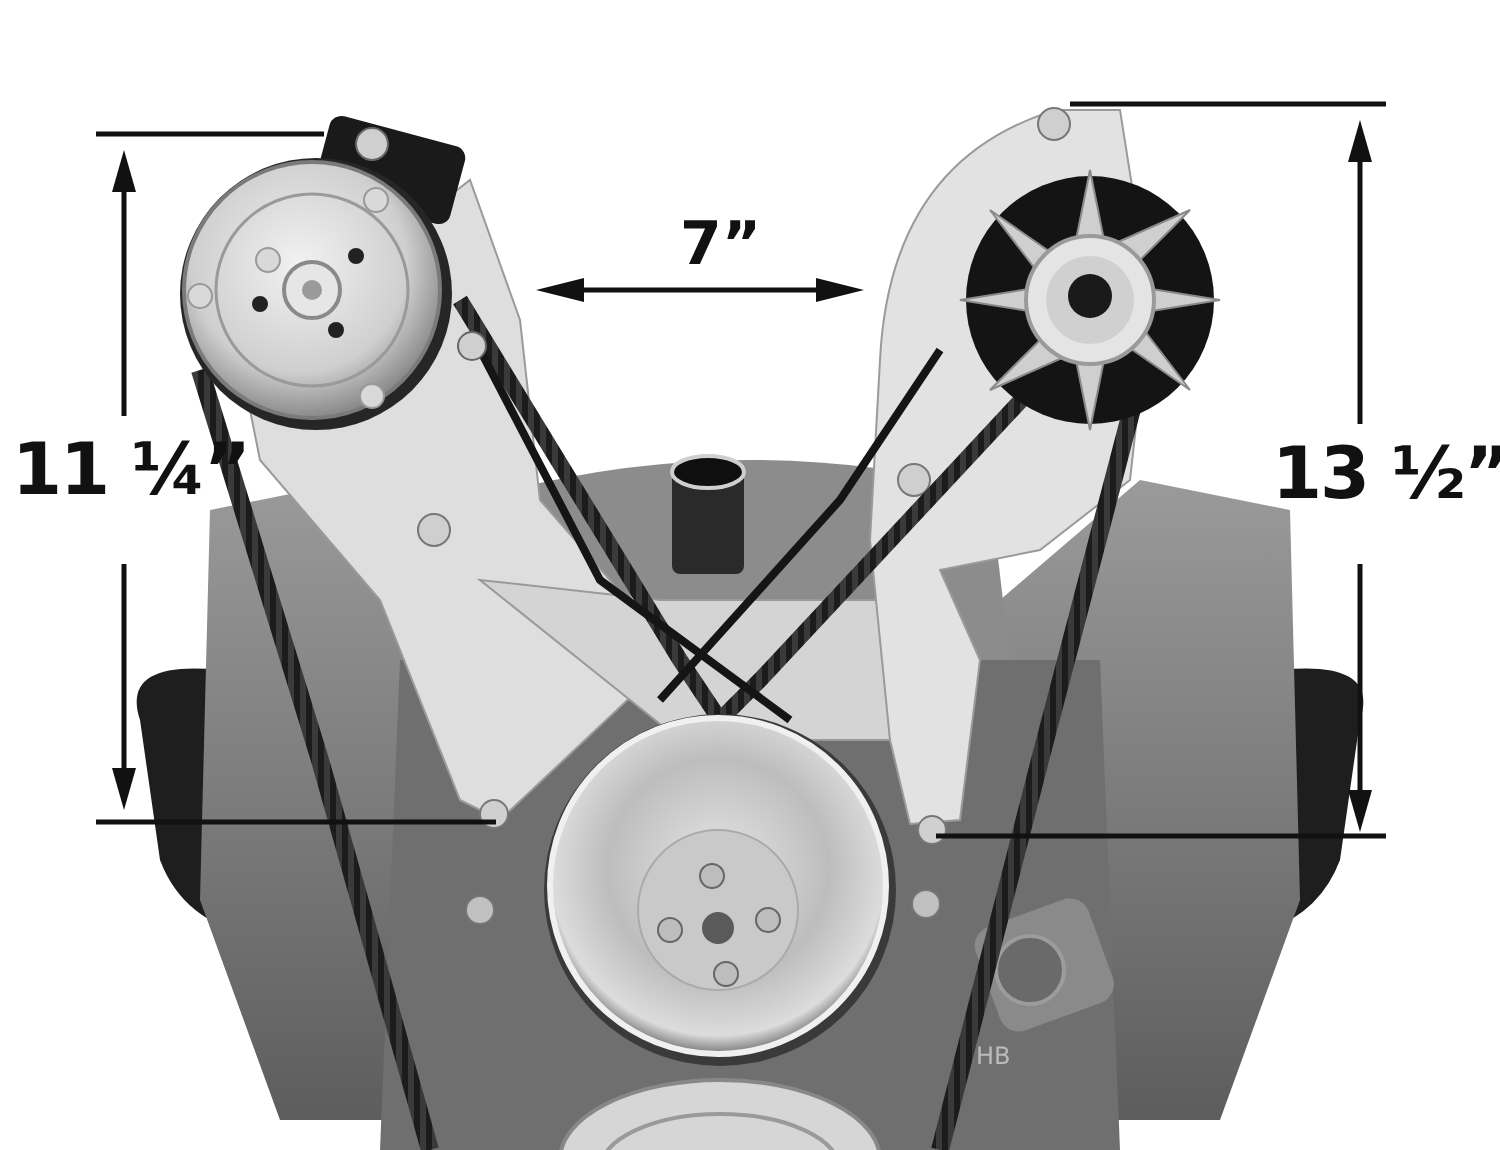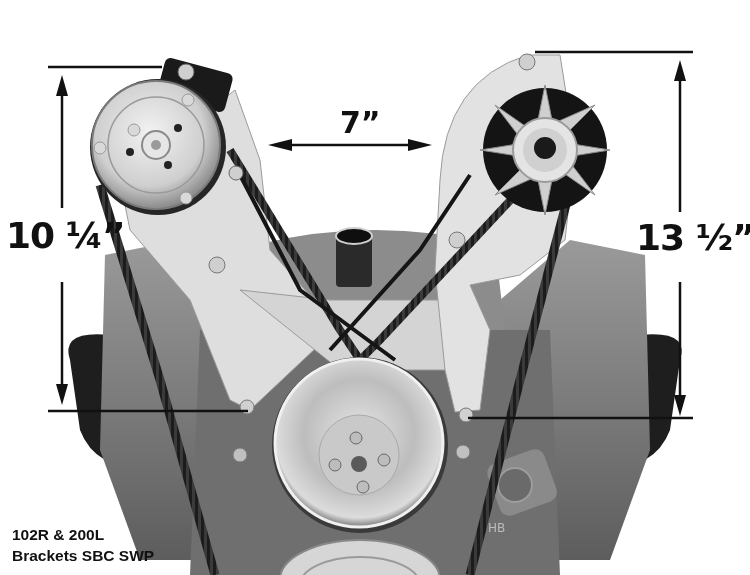--- a/index.html
+++ b/index.html
@@ -146,21 +146,17 @@
     <line x1="680" y1="282" x2="680" y2="403"></line>
     <polygon points="680,416 674,395 686,395" stroke="none"></polygon>
     <line x1="468" y1="418" x2="693" y2="418"></line>
 
     <line x1="280" y1="145" x2="420" y2="145"></line>
     <polygon points="268,145 292,139 292,151" stroke="none"></polygon>
     <polygon points="432,145 408,139 408,151" stroke="none"></polygon>
   </g>
 </svg>
 
-<div class="label dim-left">10 ¼”</div>
+<div class="label dim-left">11 ¼”</div>
 <div class="label dim-right">13 ½”</div>
 <div class="label dim-mid">7”</div>
 
-<div class="caption">
-  <div>102R &amp; 200L</div>
-  <div>Brackets SBC SWP</div>
-</div>
 </div>
 
 </body></html>

